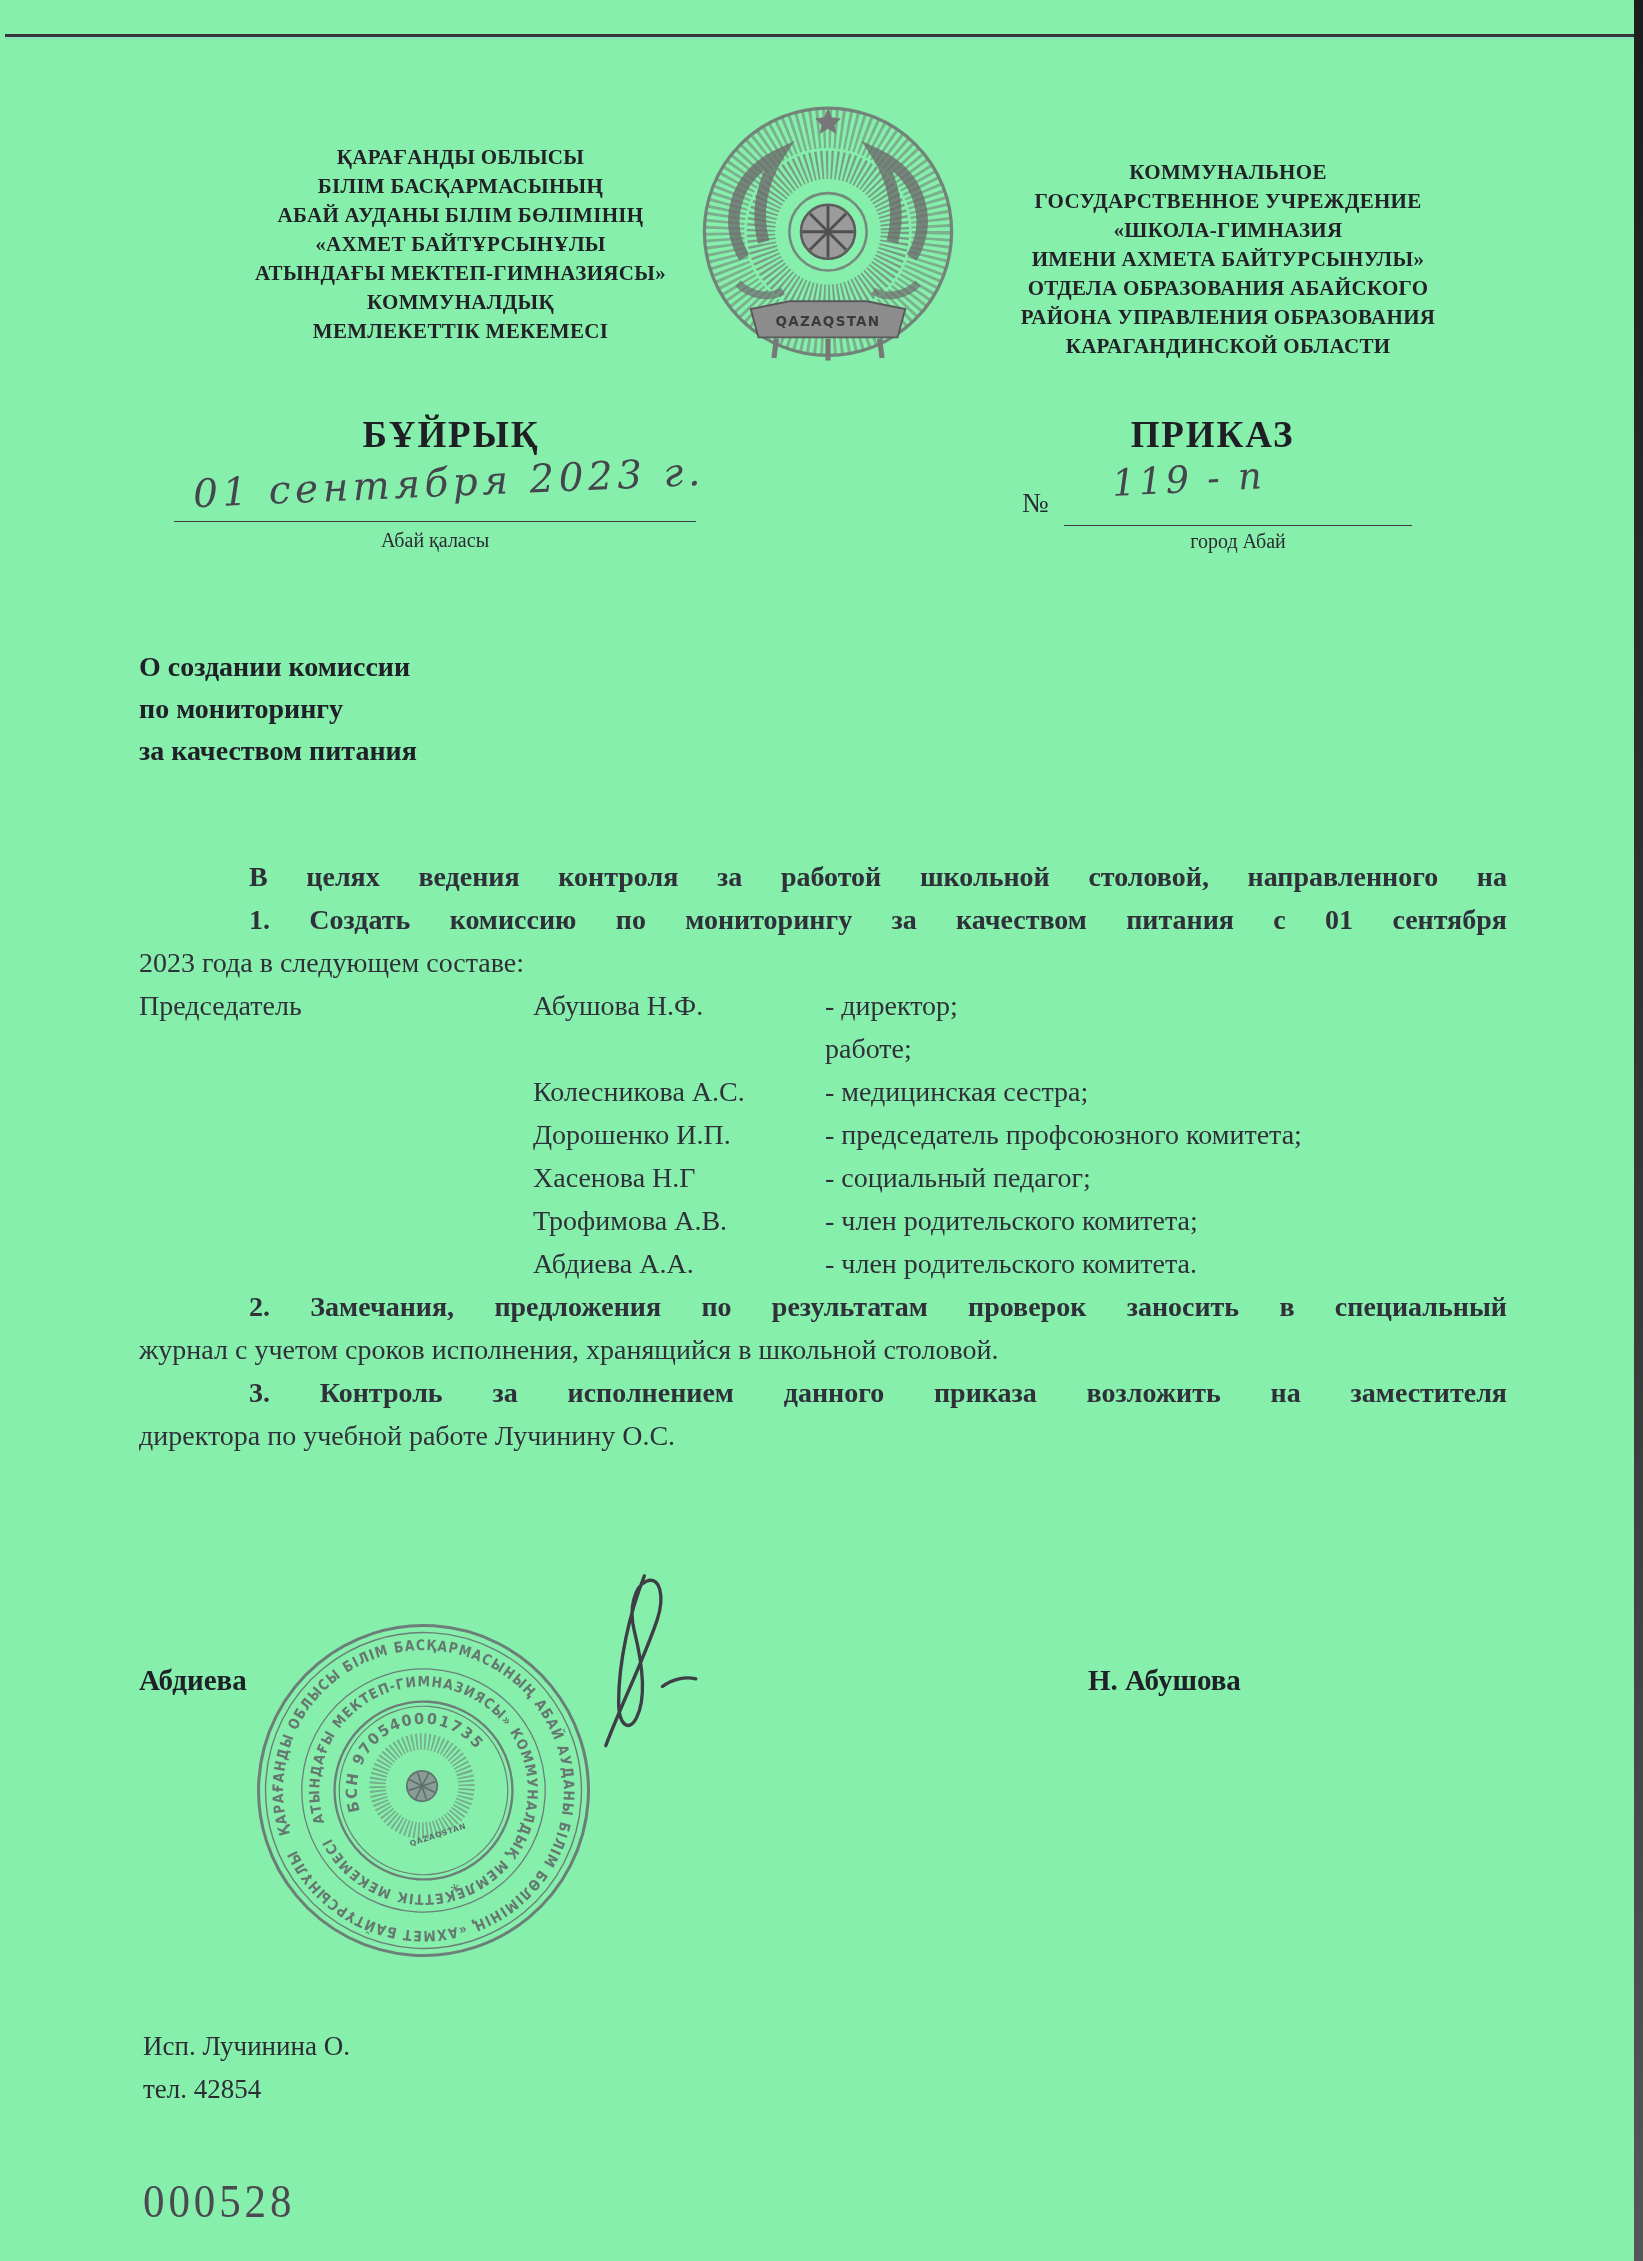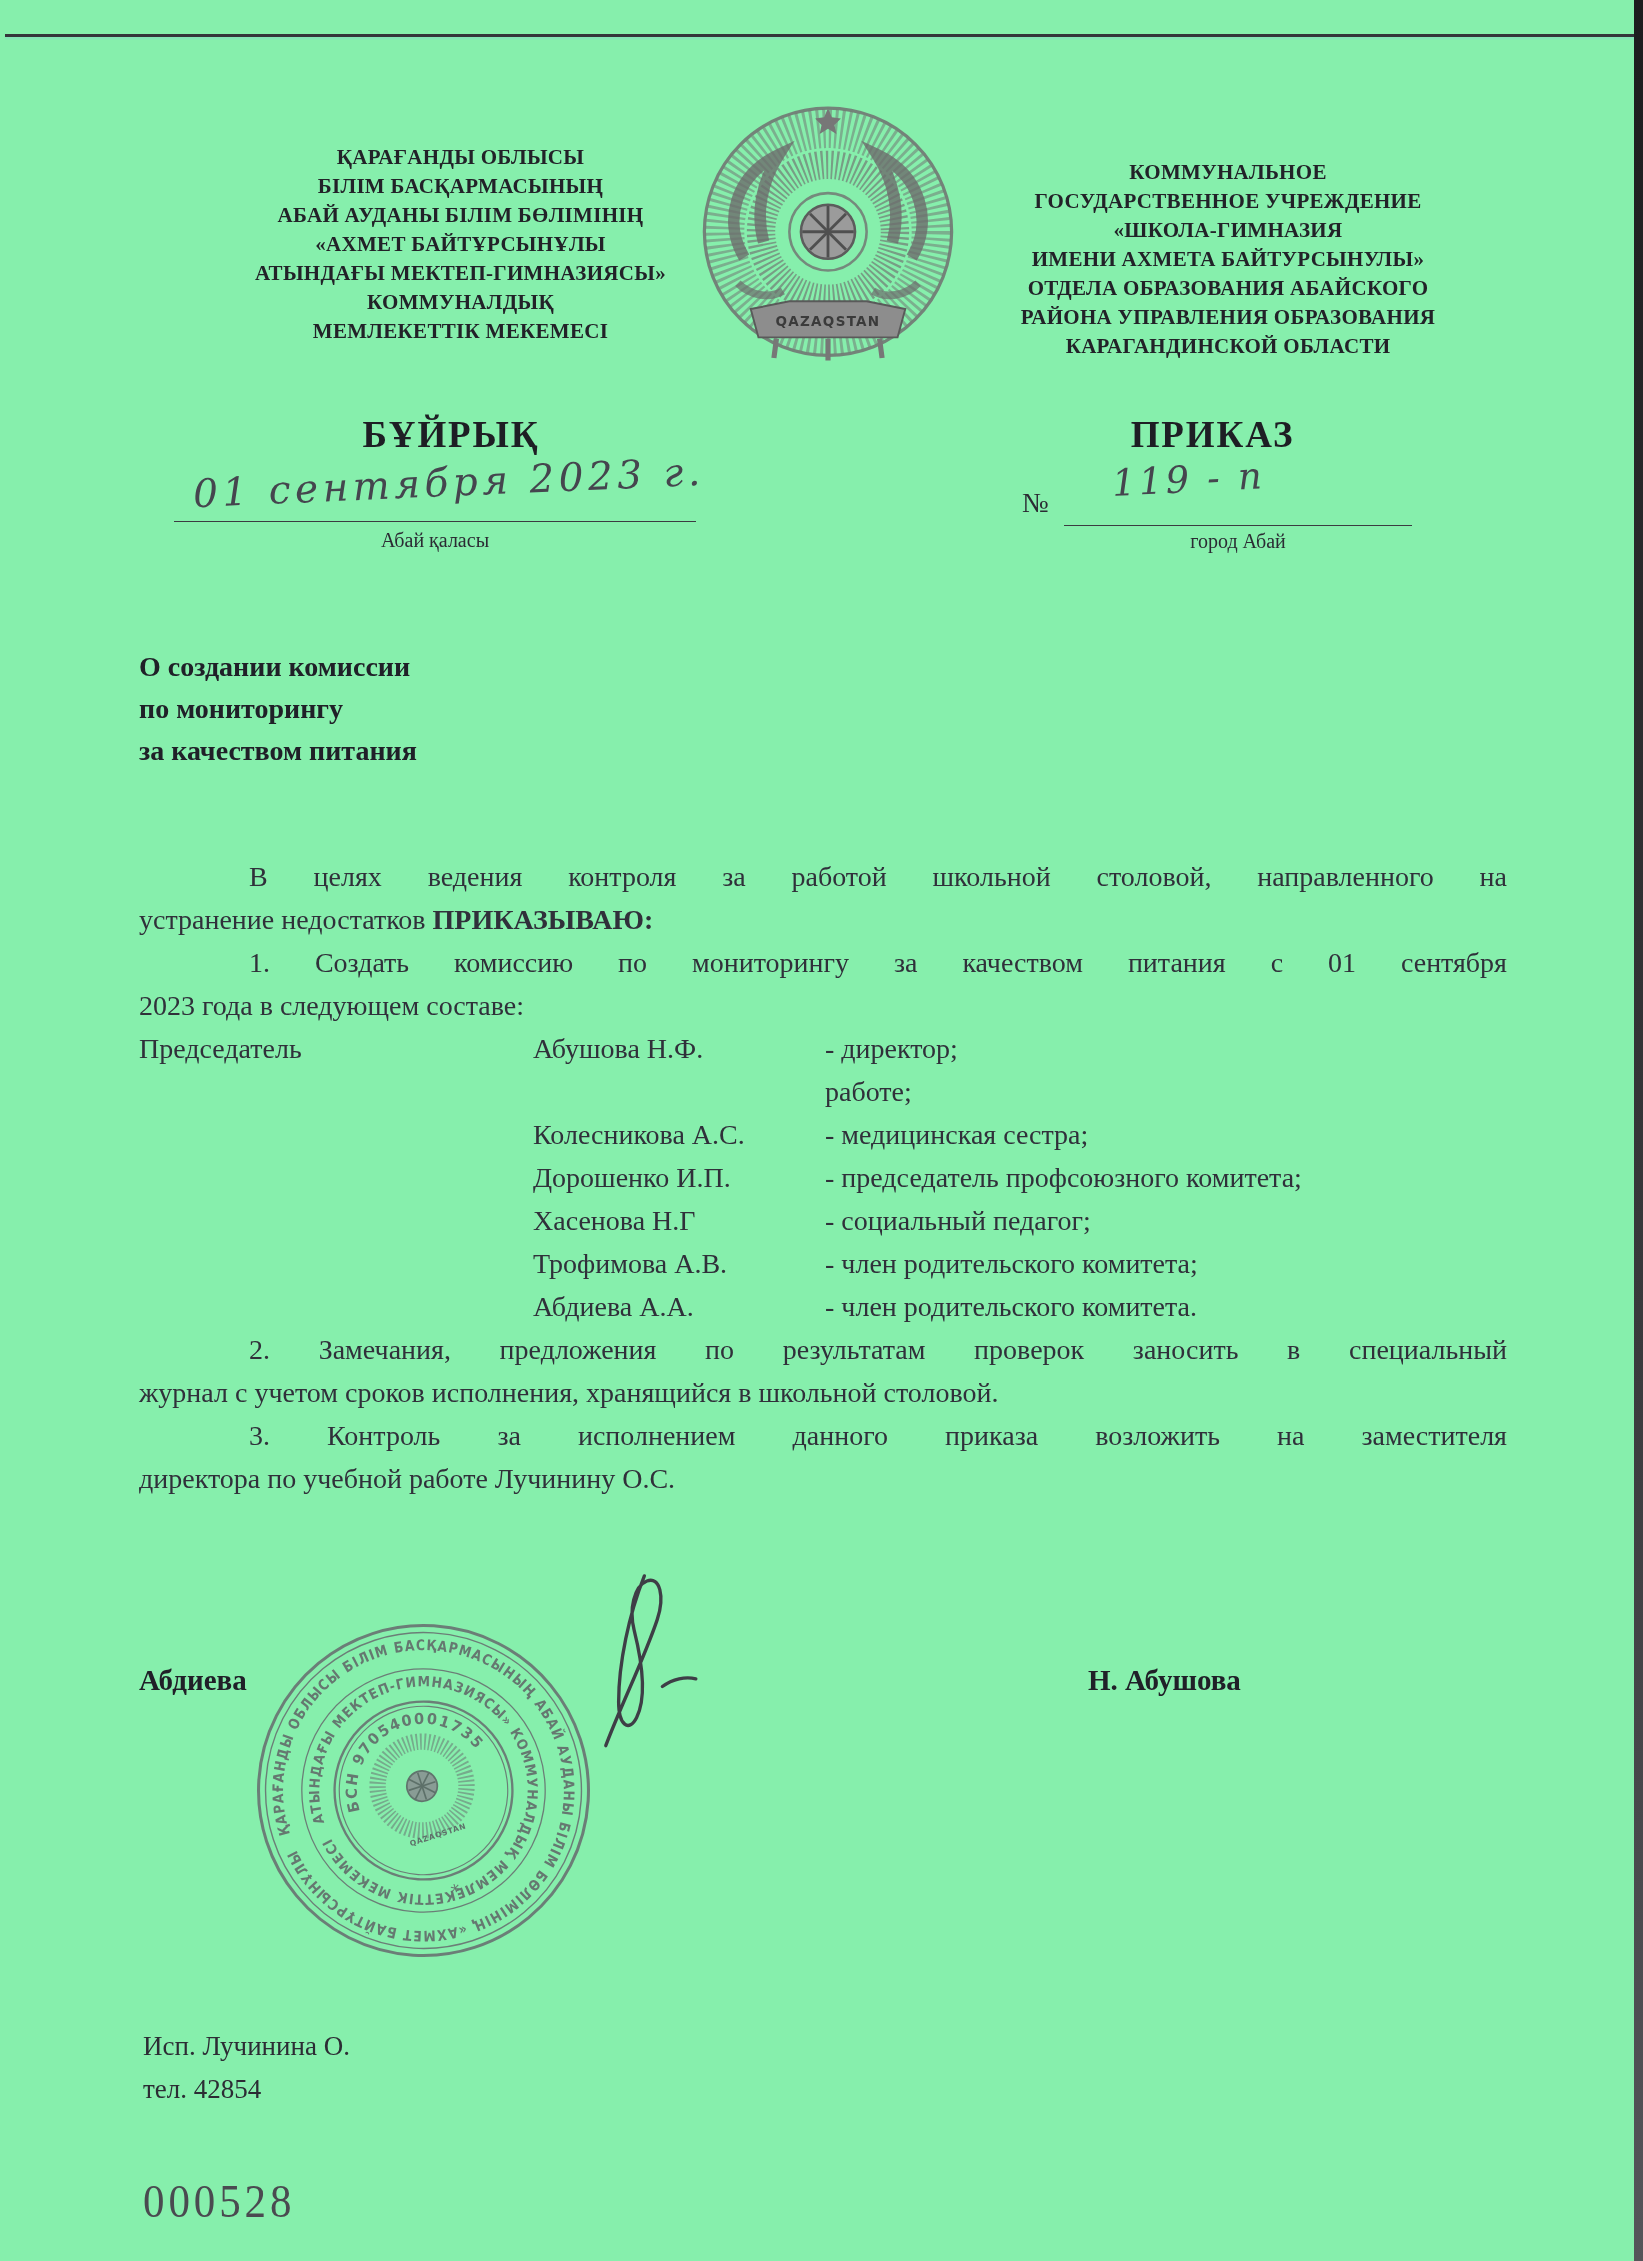--- a/index.html
+++ b/index.html
@@ -48,21 +48,21 @@
 
   
   .subject { position:absolute; left:139px; top:646px; width:580px;
     font-size:28px; font-weight:bold; line-height:42px; color:#202028; }
 
   
   .body { position:absolute; left:139px; top:855px; width:1368px;
     font-size:28px; line-height:43px; }
   .jline { text-align:justify; text-align-last:justify; }
   .lline { text-align:left; }
-  .ind   { padding-left:110px; }
+  .ind   { padding-left:110px;font-weight:bold; }
   .b     { font-weight:bold; }
 
   .crow  { display:flex; height:43px; }
   .c-role{ width:394px; }
   .c-name{ width:292px; }
   .c-pos { flex:1; }
 
   
   .sign-title { position:absolute; left:139px;  top:1664px; font-size:29px; font-weight:bold; color:#202028; }
   .sign-name  { position:absolute; left:1088px; top:1664px; font-size:29px; font-weight:bold; color:#202028; }
@@ -142,21 +142,20 @@
   <div class="place place-ru">город Абай</div>
 
   <div class="subject">
     <div>О создании комиссии</div>
     <div>по мониторингу</div>
     <div>за качеством питания</div>
   </div>
 
   <div class="body">
     <div class="jline ind">В целях ведения контроля за работой школьной столовой, направленного на</div>
-    <div class="lline"><span>устранение недостатков </span><span class="b">ПРИКАЗЫВАЮ:</span></div>
     <div class="jline ind">1. Создать комиссию по мониторингу за качеством питания с 01 сентября</div>
     <div class="lline">2023 года в следующем составе:</div>
 
     <div class="crow">
       <div class="c-role">Председатель</div>
       <div class="c-name">Абушова Н.Ф.</div>
       <div class="c-pos">- директор;</div>
     </div>
     <div class="crow">
       <div class="c-role"></div>

